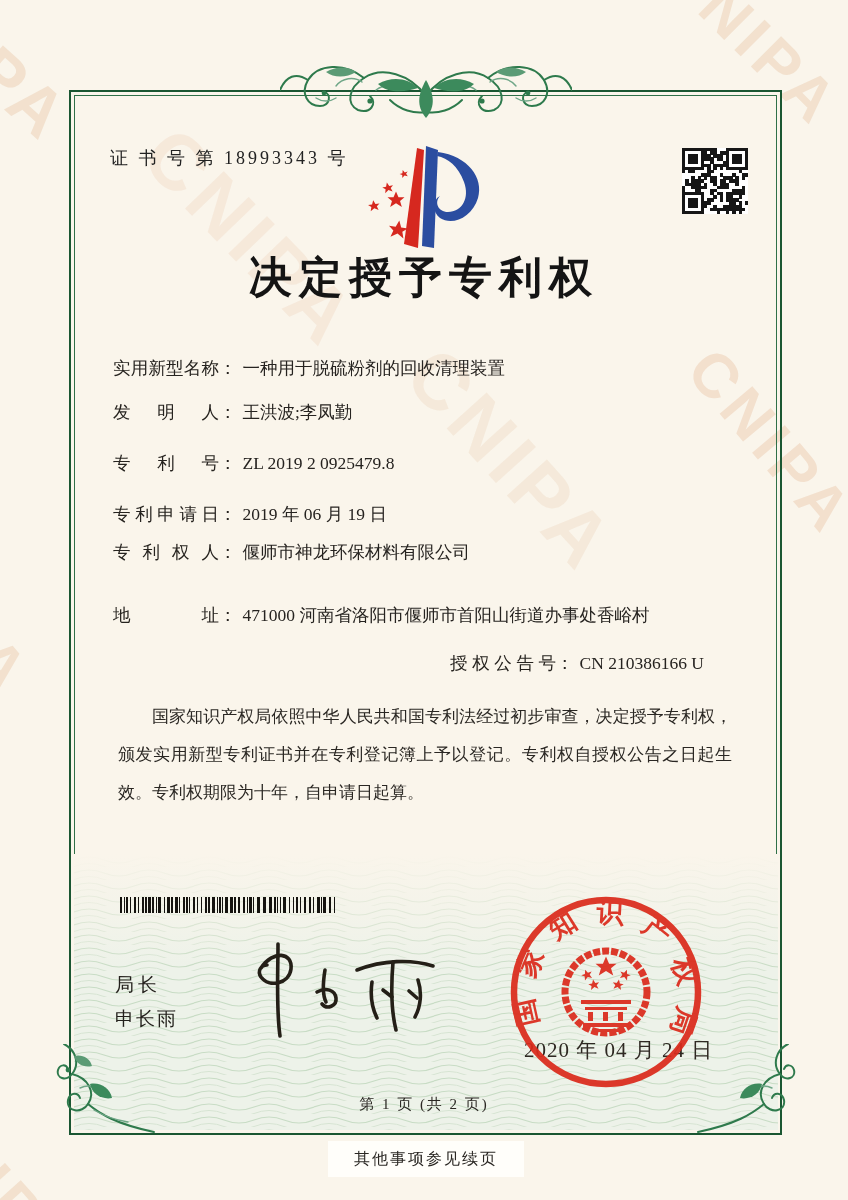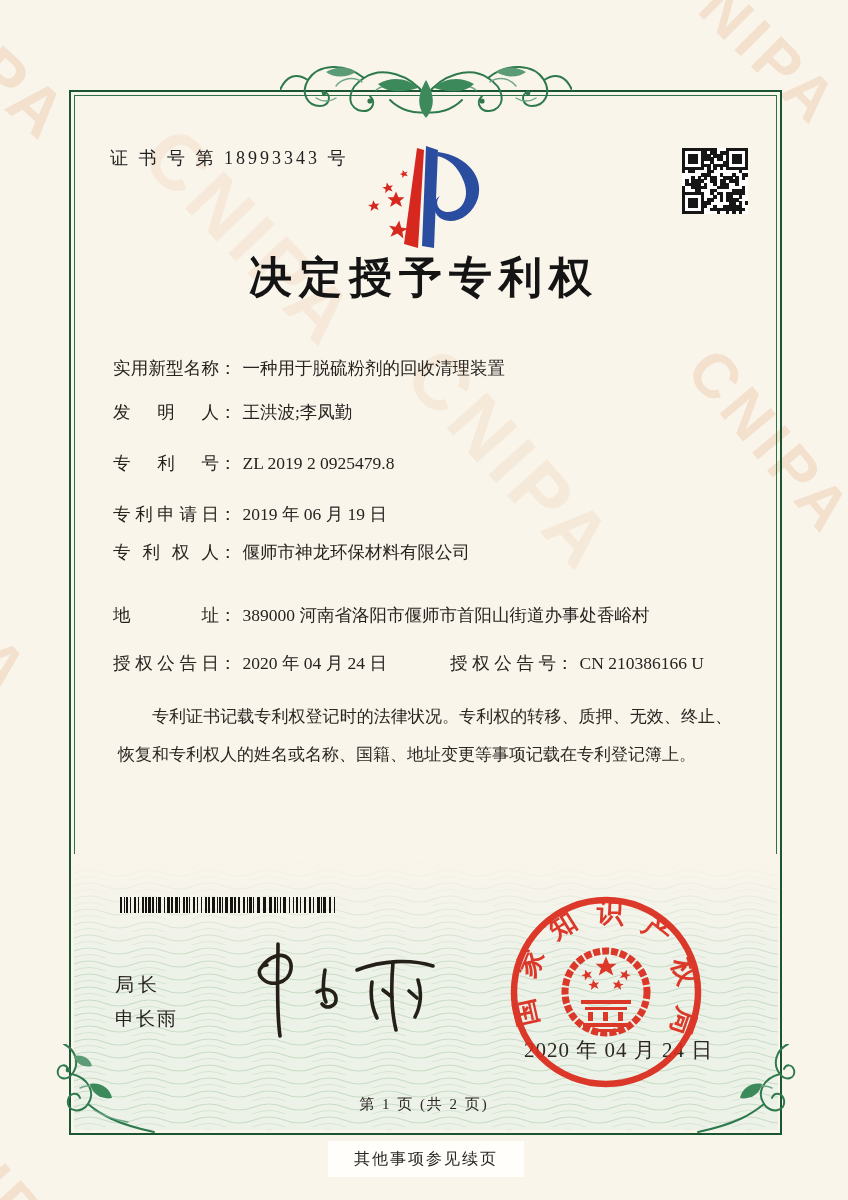--- a/index.html
+++ b/index.html
@@ -426,29 +426,28 @@
 <div class="field-row over" style="top:451px">
   <span class="flabel">专利号</span><span class="fcolon">：</span><span class="fvalue">ZL 2019 2 0925479.8</span>
 </div>
 <div class="field-row over" style="top:502px">
   <span class="flabel">专利申请日</span><span class="fcolon">：</span><span class="fvalue">2019 年 06 月 19 日</span>
 </div>
 <div class="field-row over" style="top:540px">
   <span class="flabel">专利权人</span><span class="fcolon">：</span><span class="fvalue">偃师市神龙环保材料有限公司</span>
 </div>
 <div class="field-row over" style="top:603px">
-  <span class="flabel">地址</span><span class="fcolon">：</span><span class="fvalue">389000 河南省洛阳市偃师市首阳山街道办事处香峪村</span>
+  <span class="flabel">地址</span><span class="fcolon">：</span><span class="fvalue">471000 河南省洛阳市偃师市首阳山街道办事处香峪村</span>
 </div>
 <div class="field-row over" style="top:651px">
-  <span><span class="flabel">授权公告日</span><span class="fcolon">：</span><span class="fvalue">2020 年 04 月 24 日</span></span>
   <span class="fgroup2"><span class="flabel">授权公告号</span><span class="fcolon">：</span><span class="fvalue">CN 210386166 U</span></span>
 </div>
 
 <div class="body-text over">
-  <p>专利证书记载专利权登记时的法律状况。专利权的转移、质押、无效、终止、恢复和专利权人的姓名或名称、国籍、地址变更等事项记载在专利登记簿上。</p>
+  <p>国家知识产权局依照中华人民共和国专利法经过初步审查，决定授予专利权，颁发实用新型专利证书并在专利登记簿上予以登记。专利权自授权公告之日起生效。专利权期限为十年，自申请日起算。</p>
 </div>
 
 <div class="barcode over" id="barcode"><i style="width:2px;background:#15130f"></i><i style="width:2px"></i><i style="width:1px;background:#15130f"></i><i style="width:1px"></i><i style="width:2px;background:#15130f"></i><i style="width:2px"></i><i style="width:1px;background:#15130f"></i><i style="width:3px"></i><i style="width:2px;background:#15130f"></i><i style="width:2px"></i><i style="width:1px;background:#15130f"></i><i style="width:3px"></i><i style="width:2px;background:#15130f"></i><i style="width:1px"></i><i style="width:2px;background:#15130f"></i><i style="width:1px"></i><i style="width:3px;background:#15130f"></i><i style="width:1px"></i><i style="width:2px;background:#15130f"></i><i style="width:2px"></i><i style="width:1px;background:#15130f"></i><i style="width:1px"></i><i style="width:3px;background:#15130f"></i><i style="width:3px"></i><i style="width:1px;background:#15130f"></i><i style="width:2px"></i><i style="width:3px;background:#15130f"></i><i style="width:1px"></i><i style="width:2px;background:#15130f"></i><i style="width:2px"></i><i style="width:3px;background:#15130f"></i><i style="width:1px"></i><i style="width:1px;background:#15130f"></i><i style="width:3px"></i><i style="width:2px;background:#15130f"></i><i style="width:1px"></i><i style="width:2px;background:#15130f"></i><i style="width:1px"></i><i style="width:1px;background:#15130f"></i><i style="width:3px"></i><i style="width:2px;background:#15130f"></i><i style="width:2px"></i><i style="width:1px;background:#15130f"></i><i style="width:3px"></i><i style="width:1px;background:#15130f"></i><i style="width:3px"></i><i style="width:2px;background:#15130f"></i><i style="width:1px"></i><i style="width:2px;background:#15130f"></i><i style="width:2px"></i><i style="width:3px;background:#15130f"></i><i style="width:2px"></i><i style="width:1px;background:#15130f"></i><i style="width:1px"></i><i style="width:2px;background:#15130f"></i><i style="width:1px"></i><i style="width:1px;background:#15130f"></i><i style="width:2px"></i><i style="width:3px;background:#15130f"></i><i style="width:2px"></i><i style="width:3px;background:#15130f"></i><i style="width:1px"></i><i style="width:2px;background:#15130f"></i><i style="width:2px"></i><i style="width:2px;background:#15130f"></i><i style="width:3px"></i><i style="width:2px;background:#15130f"></i><i style="width:2px"></i><i style="width:1px;background:#15130f"></i><i style="width:1px"></i><i style="width:3px;background:#15130f"></i><i style="width:1px"></i><i style="width:1px;background:#15130f"></i><i style="width:3px"></i><i style="width:3px;background:#15130f"></i><i style="width:3px"></i><i style="width:3px;background:#15130f"></i><i style="width:3px"></i><i style="width:3px;background:#15130f"></i><i style="width:2px"></i><i style="width:2px;background:#15130f"></i><i style="width:1px"></i><i style="width:1px;background:#15130f"></i><i style="width:2px"></i><i style="width:1px;background:#15130f"></i><i style="width:2px"></i><i style="width:3px;background:#15130f"></i><i style="width:3px"></i><i style="width:1px;background:#15130f"></i><i style="width:3px"></i><i style="width:1px;background:#15130f"></i><i style="width:2px"></i><i style="width:2px;background:#15130f"></i><i style="width:2px"></i><i style="width:1px;background:#15130f"></i><i style="width:3px"></i><i style="width:2px;background:#15130f"></i><i style="width:3px"></i><i style="width:2px;background:#15130f"></i><i style="width:2px"></i><i style="width:1px;background:#15130f"></i><i style="width:3px"></i><i style="width:3px;background:#15130f"></i><i style="width:1px"></i><i style="width:1px;background:#15130f"></i><i style="width:1px"></i><i style="width:3px;background:#15130f"></i><i style="width:3px"></i><i style="width:2px;background:#15130f"></i><i style="width:3px"></i><i style="width:1px;background:#15130f"></i><i style="width:3px"></i></div>
 
 <div class="sig-title over">局长</div>
 <div class="sig-name over">申长雨</div>
 
 <svg class="abs over" style="left:225px;top:938px" width="230" height="104" viewBox="0 0 230 104">
   <g fill="none" stroke="#241F17" stroke-width="3.6" stroke-linecap="round" stroke-linejoin="round">
     <path d="M36,30 C48,12 68,14 66,31 C64,46 44,50 36,39 C32,33 36,27 42,27"></path>

